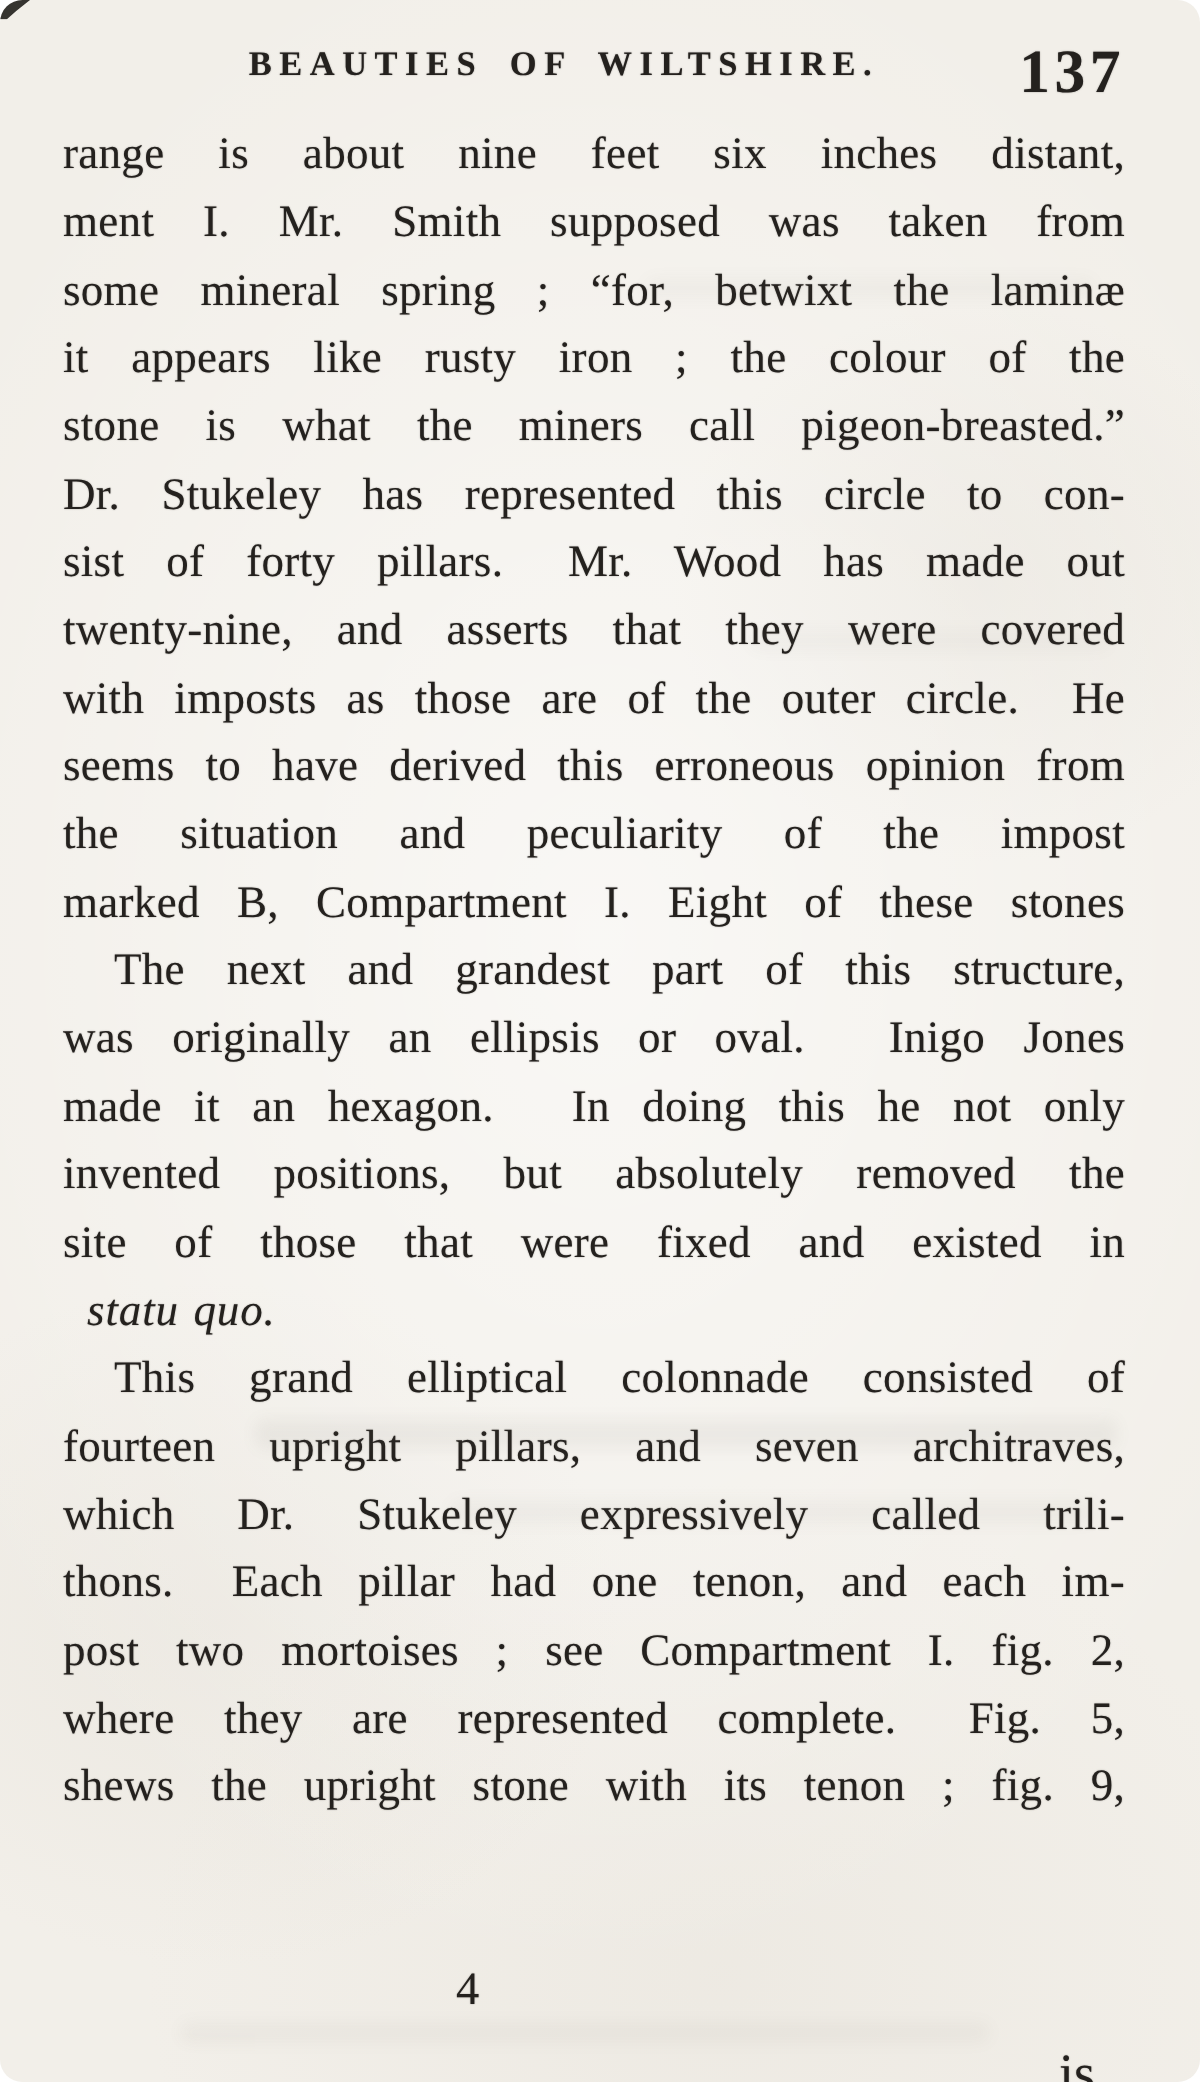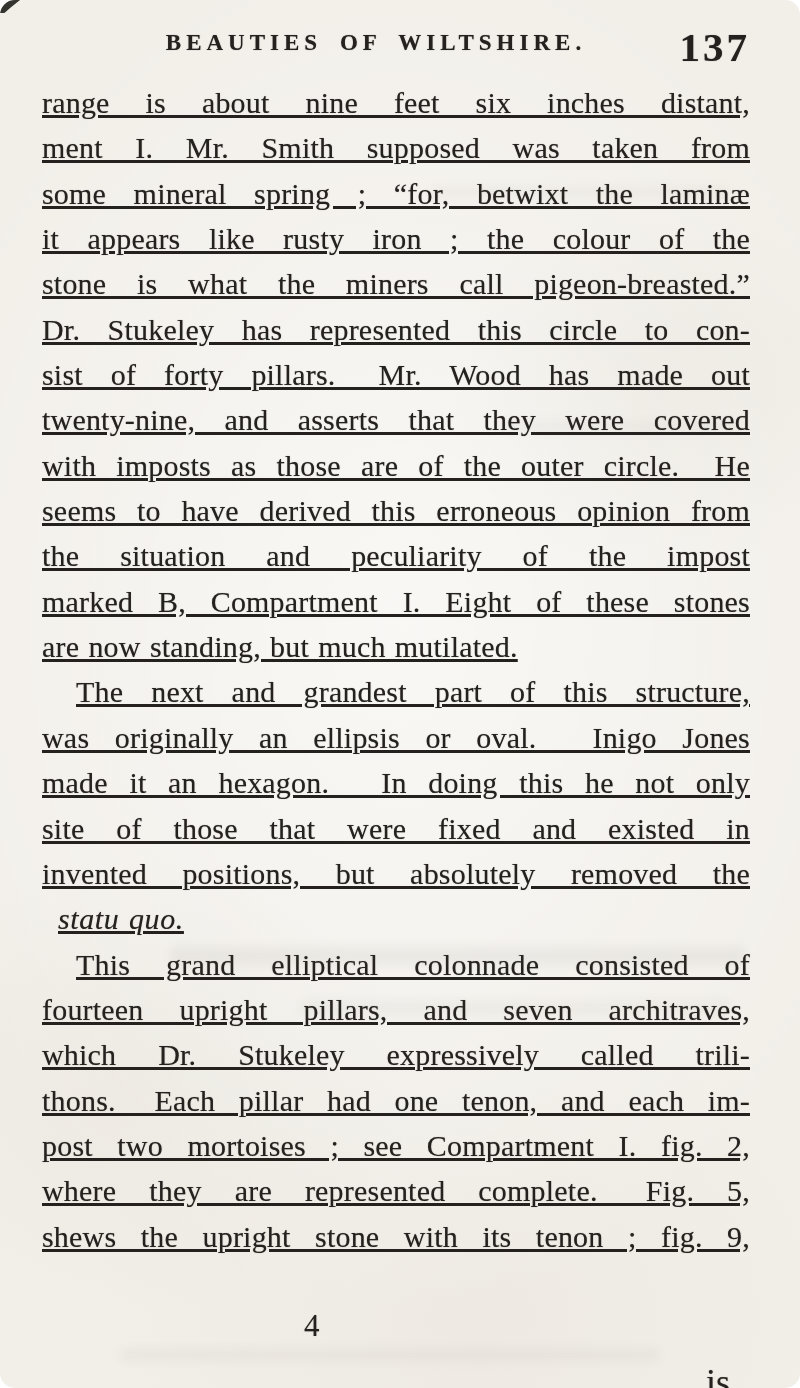--- a/index.html
+++ b/index.html
@@ -54,21 +54,20 @@
   }
 
   .text-block {
     position: absolute;
     top: 80px; left: 42px;
     width: 708px;
     font-size: 30px;
     letter-spacing: 0.2px;
     word-spacing: 1.5px;
     text-shadow: 0 0 1px rgba(40,36,32,0.45);
-    text-decoration: underline;
   }
   .line {
     height: 45.35px;
     line-height: 45.35px;
     text-align: justify;
     text-align-last: justify;
     white-space: nowrap;
   }
   .line.last { text-align-last: left; white-space: normal; }
   .line.indent { text-indent: 34px; }
@@ -120,26 +119,25 @@
       <div class="line">some mineral spring ; “for, betwixt the laminæ</div>
       <div class="line">it appears like rusty iron ; the colour of the</div>
       <div class="line">stone is what the miners call pigeon-breasted.”</div>
       <div class="line">Dr. Stukeley has represented this circle to con-</div>
       <div class="line">sist of forty pillars.  Mr. Wood has made out</div>
       <div class="line">twenty-nine, and asserts that they were covered</div>
       <div class="line">with imposts as those are of the outer circle.  He</div>
       <div class="line">seems to have derived this erroneous opinion from</div>
       <div class="line">the situation and peculiarity of the impost</div>
       <div class="line">marked B, Compartment I. Eight of these stones</div>
-      <div class="line last">are now standing, but much mutilated.</div>
       <div class="line indent">The next and grandest part of this structure,</div>
       <div class="line">was originally an ellipsis or oval.   Inigo Jones</div>
       <div class="line">made it an hexagon.   In doing this he not only</div>
+      <div class="line">invented positions, but absolutely removed the</div>
       <div class="line">site of those that were fixed and existed in</div>
-      <div class="line">invented positions, but absolutely removed the</div>
       <div class="line italic last">statu quo.</div>
       <div class="line indent">This grand elliptical colonnade consisted of</div>
       <div class="line">fourteen upright pillars, and seven architraves,</div>
       <div class="line">which Dr. Stukeley expressively called trili-</div>
       <div class="line">thons.  Each pillar had one tenon, and each im-</div>
       <div class="line">post two mortoises ; see Compartment I. fig. 2,</div>
       <div class="line">where they are represented complete.  Fig. 5,</div>
       <div class="line">shews the upright stone with its tenon ; fig. 9,</div>
     </main>
 

